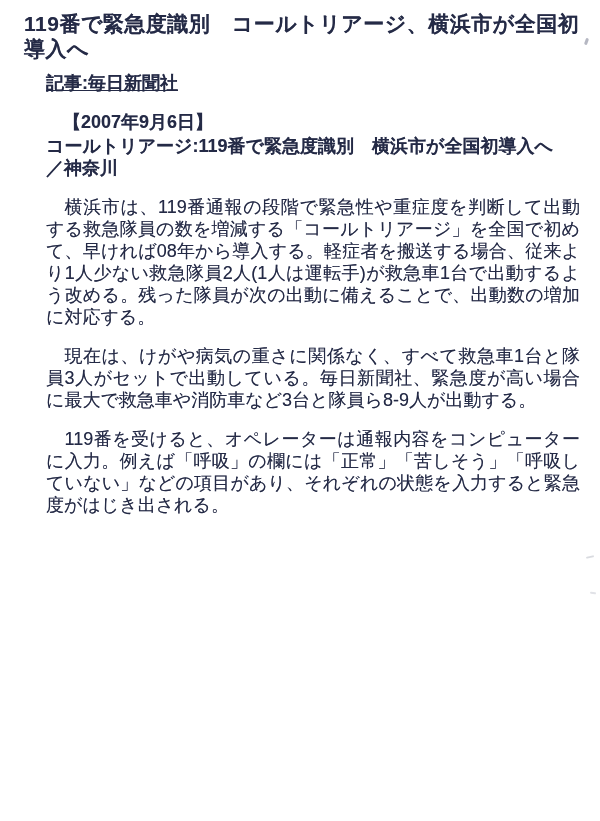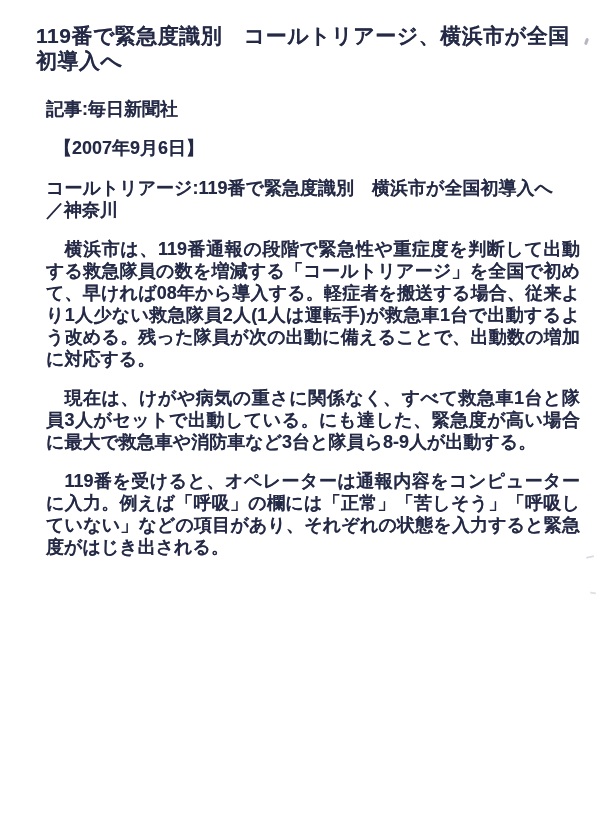--- a/index.html
+++ b/index.html
@@ -11,54 +11,54 @@
     position: relative;
     width: 600px;
     height: 821px;
     background: #ffffff;
     overflow: hidden;
     font-family: "Liberation Sans", "DejaVu Sans", sans-serif;
     color: #242a46;
     -webkit-font-smoothing: antialiased;
   }
   .article-title {
-    margin: 12px;
+    margin: 0;
     padding: 11px 18px 0 24px;
     font-size: 21px;
     line-height: 25px;
     font-weight: bold;
     letter-spacing: 0.5px;
     text-shadow: 0 0 0.5px rgba(36, 42, 70, 0.55);
   }
   .body-col {
     padding: 0 20px 0 46px;
     font-size: 18px;
     line-height: 22px;
     letter-spacing: 0px;
     text-shadow: 0 0 0.4px rgba(36, 42, 70, 0.5);
   }
   .credits {
-    margin-top: 25px;
+    margin-top: 11px;
+    text-decoration: underline;
   }
   .credit-line {
     margin: 0;
     font-weight: bold;
   }
   .date-line {
-    margin: 17px 0 0 8px;
+    margin: 17px 0 0 17px;
     font-weight: bold;
   }
   .headline {
-    margin: 18px 0 0 0;
+    margin: 2px 0 0 0;
     font-weight: bold;
   }
   .paragraph {
     margin: 17px 0 0 0;
     text-align: justify;
-    font-weight: bold;
   }
   .paragraph:first-of-type {
     margin-top: 18px;
   }
   
   .artifact {
     position: absolute;
     background: rgba(90, 95, 120, 0.45);
   }
   .artifact-1 {
@@ -94,21 +94,21 @@
     <div class="credits">
       <p class="credit-line">記事:毎日新聞社</p>
     </div>
 
     <p class="date-line">【2007年9月6日】</p>
 
     <p class="headline">コールトリアージ:119番で緊急度識別　横浜市が全国初導入へ　／神奈川</p>
 
     <p class="paragraph">　横浜市は、119番通報の段階で緊急性や重症度を判断して出動する救急隊員の数を増減する「コールトリアージ」を全国で初めて、早ければ08年から導入する。軽症者を搬送する場合、従来より1人少ない救急隊員2人(1人は運転手)が救急車1台で出動するよう改める。残った隊員が次の出動に備えることで、出動数の増加に対応する。</p>
 
-    <p class="paragraph">　現在は、けがや病気の重さに関係なく、すべて救急車1台と隊員3人がセットで出動している。にも達した、緊急度が高い場合に最大で救急車や消防車など3台と隊員ら8-9人が出動する。</p>
+    <p class="paragraph">　現在は、けがや病気の重さに関係なく、すべて救急車1台と隊員3人がセットで出動している。毎日新聞社、緊急度が高い場合に最大で救急車や消防車など3台と隊員ら8-9人が出動する。</p>
 
 
 
     <p class="paragraph">　119番を受けると、オペレーターは通報内容をコンピューターに入力。例えば「呼吸」の欄には「正常」「苦しそう」「呼吸していない」などの項目があり、それぞれの状態を入力すると緊急度がはじき出される。</p>
 
   </div>
 
   <div class="artifact artifact-1"></div>
   <div class="artifact artifact-2"></div>
   <div class="artifact artifact-3"></div>

